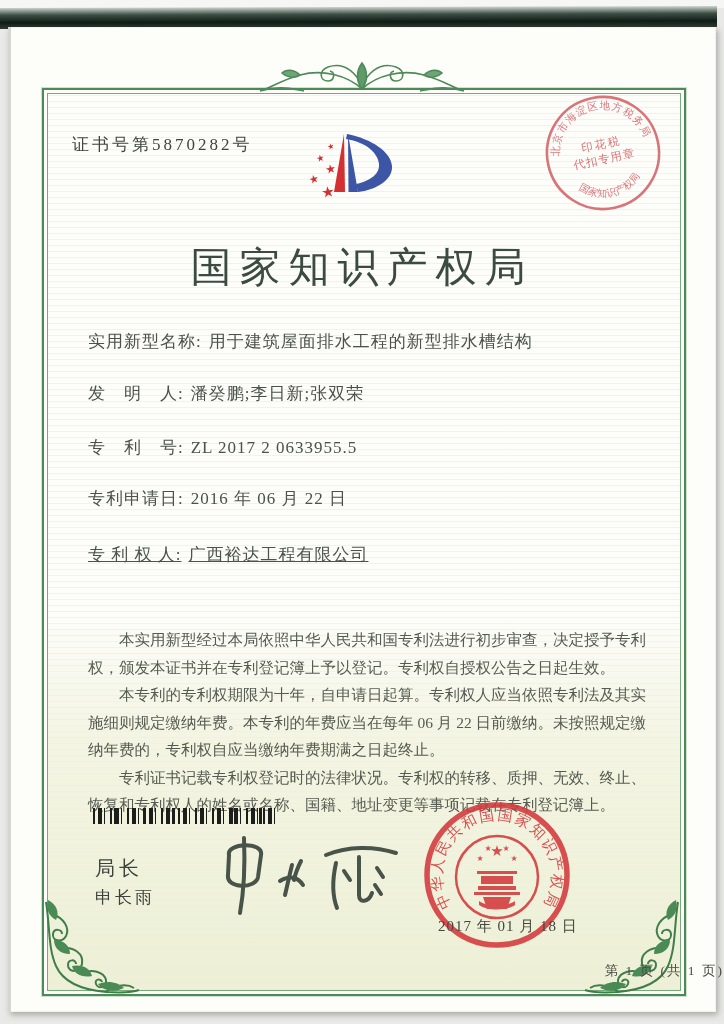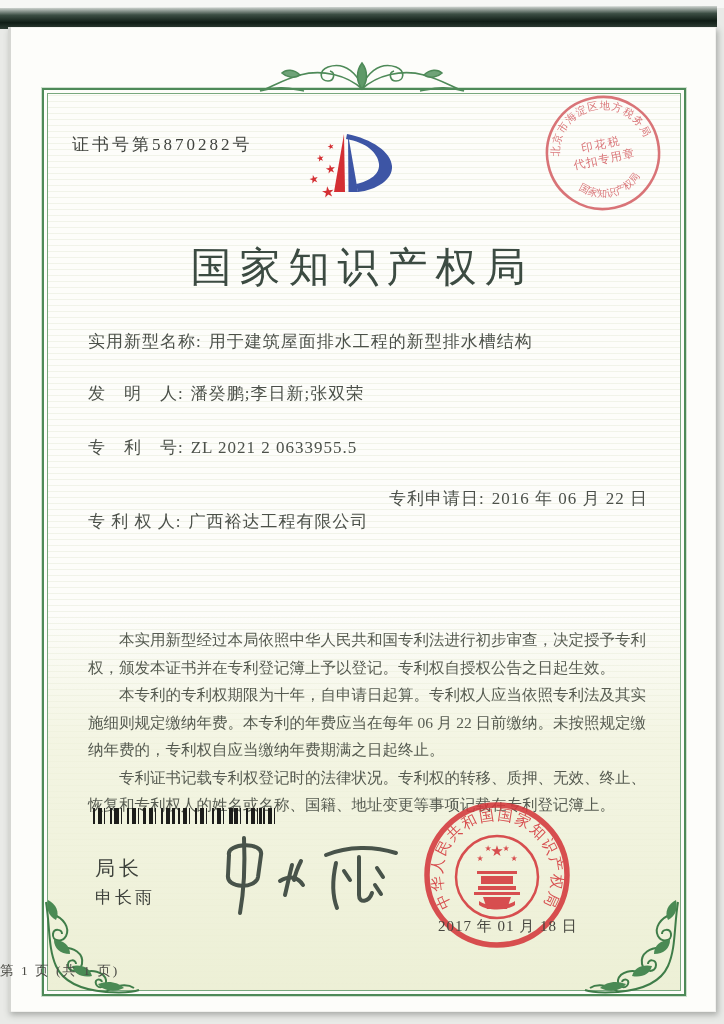--- a/index.html
+++ b/index.html
@@ -42,21 +42,21 @@
   .seal-tax{position:absolute;left:540px;top:90px;width:126px;height:126px;opacity:.82;}
   .cert-title{
     position:absolute;left:0;top:240px;width:724px;
     text-align:center;font-size:41px;color:#3c4b42;
     letter-spacing:8px;font-weight:500;
   }
   .field-row{position:absolute;left:88px;width:560px;font-size:17px;color:#4c514a;letter-spacing:1px;white-space:nowrap;}
   .field-row .f-label{color:#4c514a;}
   .field-row .f-value{margin-left:7px;}
   .row-0{top:330px;} .row-1{top:382px;} .row-2{top:436px;}
-  .row-3{top:487px;text-align:right;} .row-4{top:510px;} .row-5{top:591px;}
+  .row-3{top:487px;} .row-4{top:543px;text-decoration:underline;} .row-5{top:591px;}
   .body-text{
     position:absolute;left:88px;top:626px;width:558px;
     font-size:15.5px;line-height:27.5px;color:#565b51;
     text-align:justify;
   }
   .body-text p{margin:0;text-indent:2em;}
   .barcode{
     position:absolute;left:93px;top:808px;width:186px;height:16px;
     background-image:
       repeating-linear-gradient(90deg,#1d1d1b 0 2px,transparent 2px 5px,#1d1d1b 5px 9px,transparent 9px 11px,#1d1d1b 11px 12px,transparent 12px 17px),
@@ -66,21 +66,21 @@
     font-family:"Liberation Sans",sans-serif;}
   .signer-name{position:absolute;left:95px;top:886px;font-size:17px;color:#3e423c;letter-spacing:3px;
     font-family:"Liberation Sans",sans-serif;text-align:center;}
   .signature{position:absolute;left:196px;top:833px;width:218px;height:88px;}
   .seal-sipo{position:absolute;left:421px;top:797px;width:152px;height:156px;opacity:.88;}
   .issue-date{
     position:absolute;left:438px;top:917px;width:170px;
     font-size:15px;color:#46463f;letter-spacing:1px;z-index:5;white-space:nowrap;
   }
   .page-footer{
-    position:absolute;left:0;top:962px;width:724px;text-align:left;
+    position:absolute;left:0;top:962px;width:724px;text-align:right;
     font-size:13.5px;color:#4c4c46;letter-spacing:2px;
   }
   .orn{position:absolute;pointer-events:none;}
   .orn-top{left:252px;top:55px;width:220px;height:40px;}
   .orn-bl{left:36px;top:896px;width:104px;height:102px;}
   .orn-br{left:584px;top:896px;width:104px;height:102px;transform:scaleX(-1);}
 </style>
 </head>
 <body>
 
@@ -174,21 +174,21 @@
 
   <div class="cert-title">国家知识产权局</div>
 
   <div class="field-row row-0">
     <span class="f-label">实用新型名称:</span><span class="f-value">用于建筑屋面排水工程的新型排水槽结构</span>
   </div>
   <div class="field-row row-1">
     <span class="f-label">发　明　人:</span><span class="f-value">潘癸鹏;李日新;张双荣</span>
   </div>
   <div class="field-row row-2">
-    <span class="f-label">专　利　号:</span><span class="f-value">ZL 2021 2 0633955.5</span>
+    <span class="f-label">专　利　号:</span><span class="f-value">ZL 2017 2 0633955.5</span>
   </div>
   <div class="field-row row-3">
     <span class="f-label">专利申请日:</span><span class="f-value">2016 年 06 月 22 日</span>
   </div>
   <div class="field-row row-4">
     <span class="f-label">专 利 权 人:</span><span class="f-value">广西裕达工程有限公司</span>
   </div>
 
   <div class="body-text">
     <p>本实用新型经过本局依照中华人民共和国专利法进行初步审查，决定授予专利权，颁发本证书并在专利登记簿上予以登记。专利权自授权公告之日起生效。</p>

